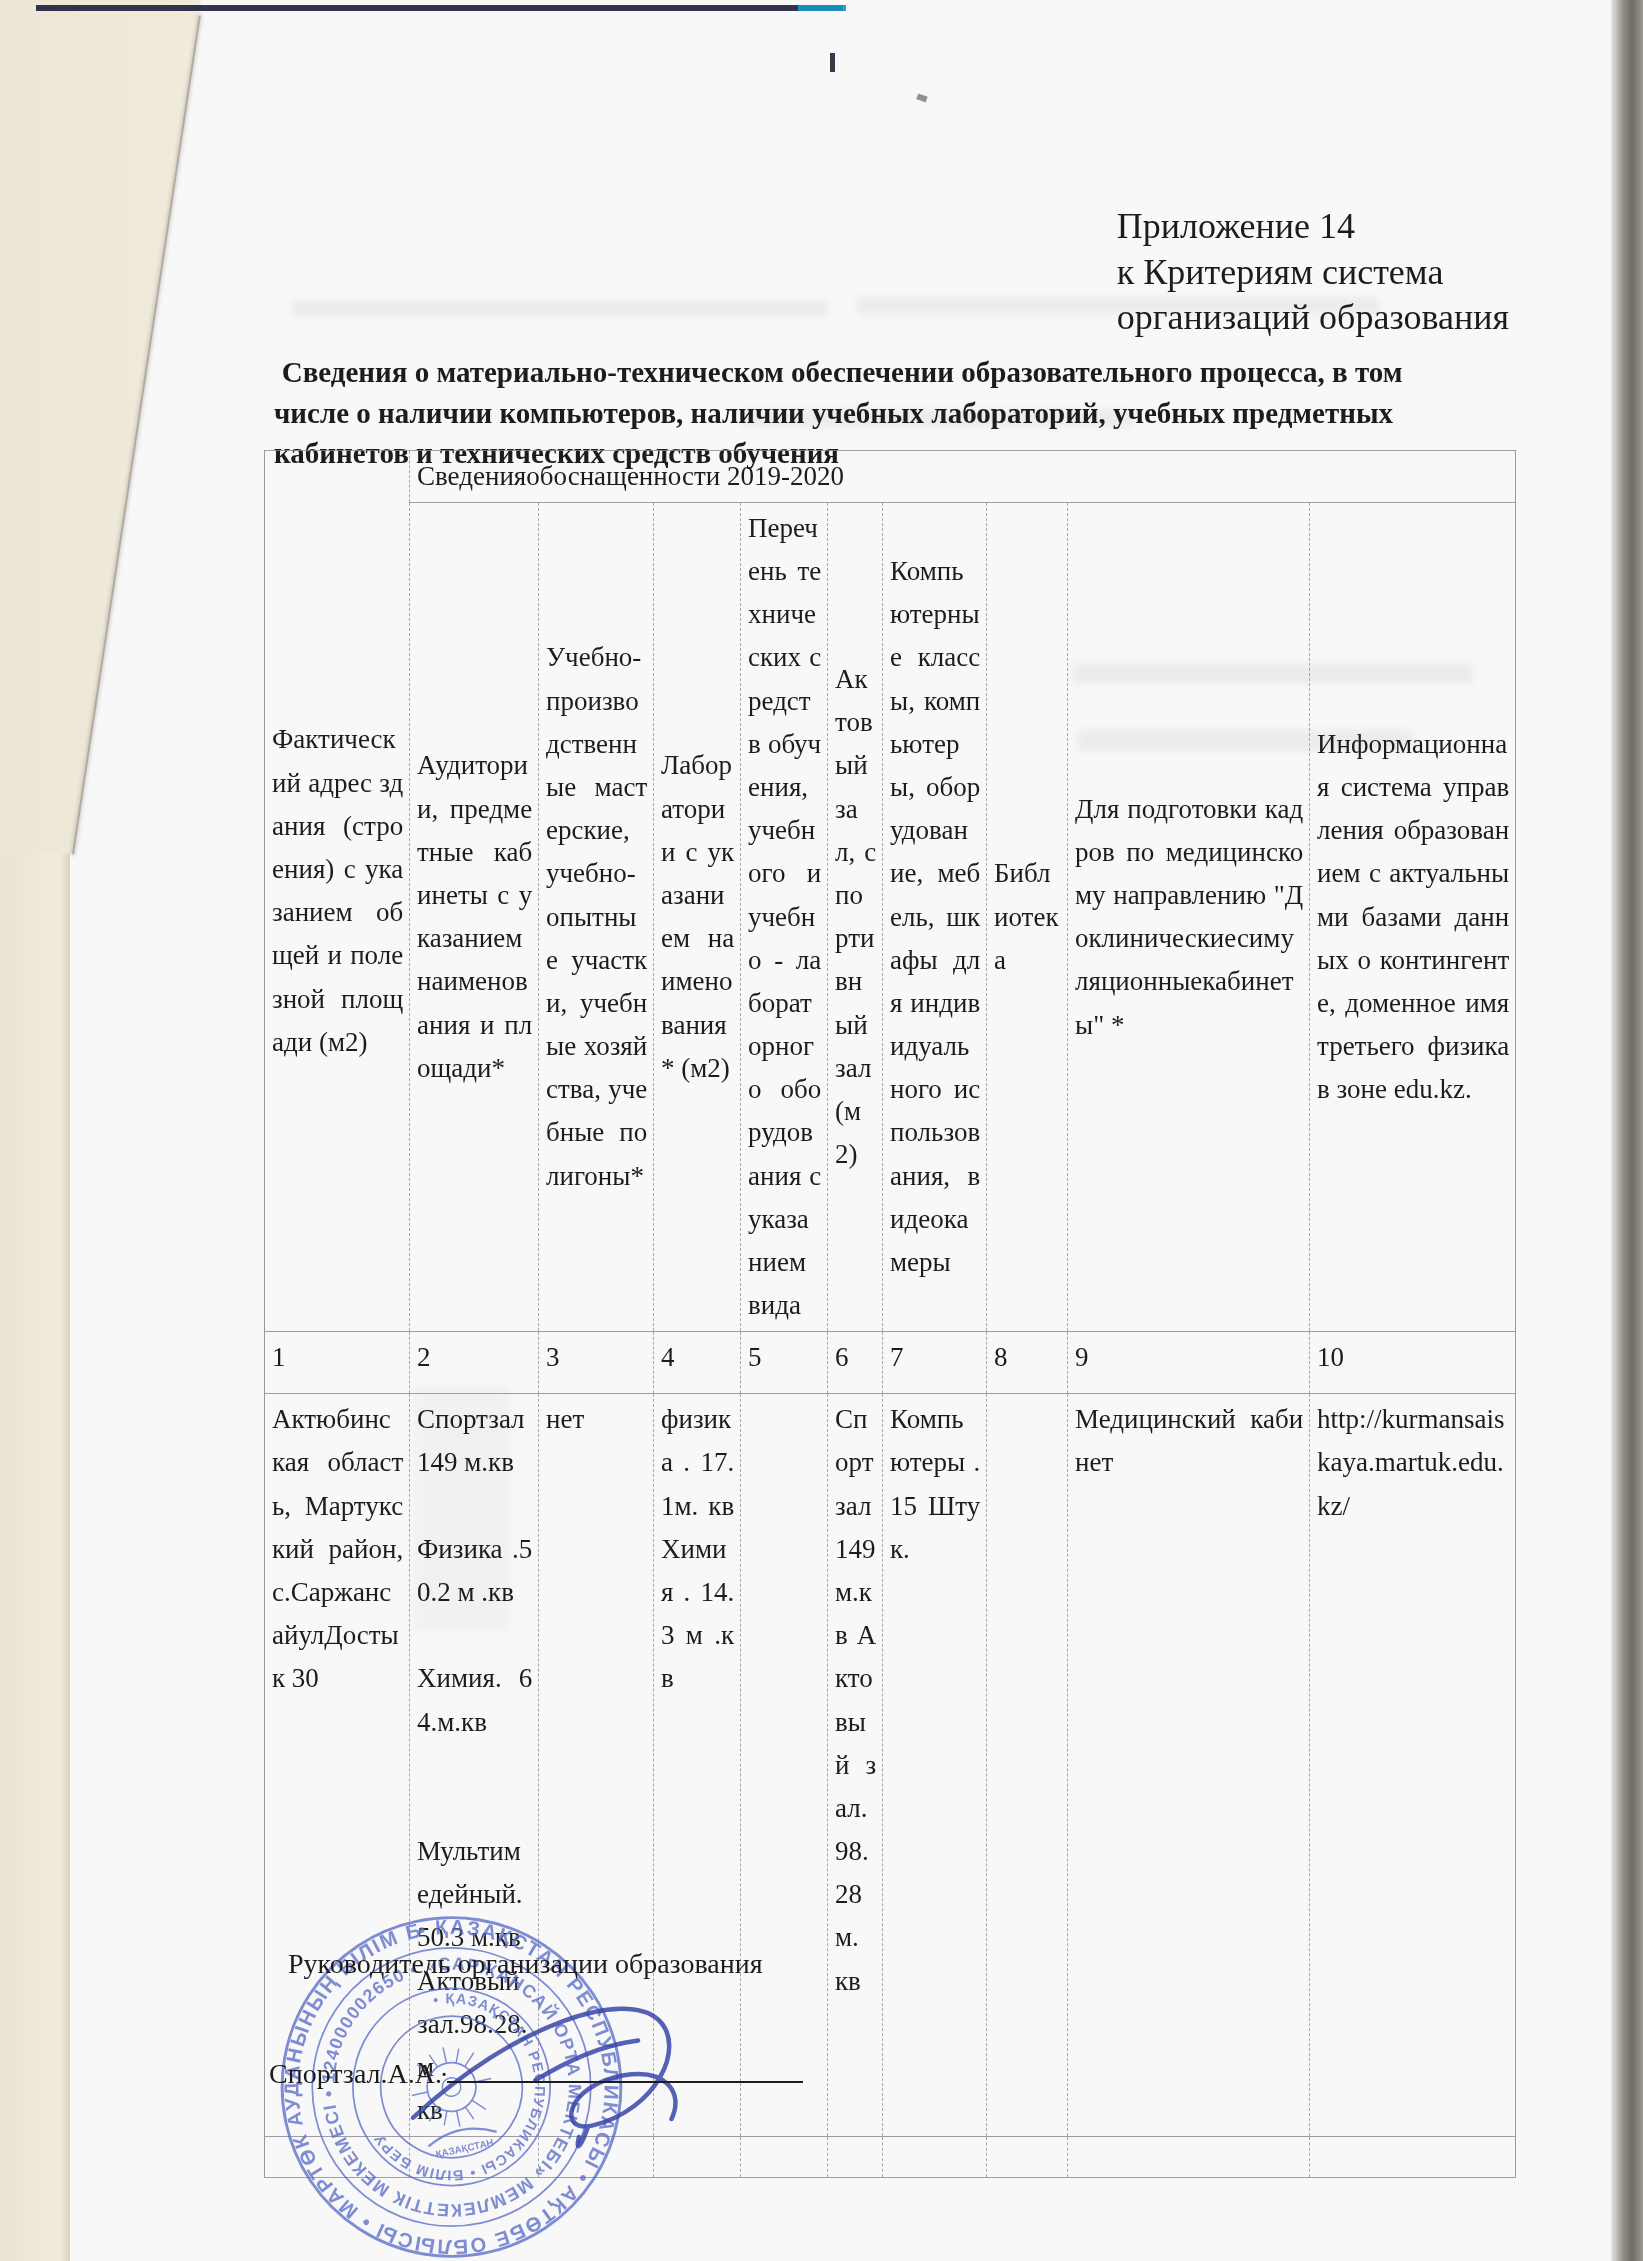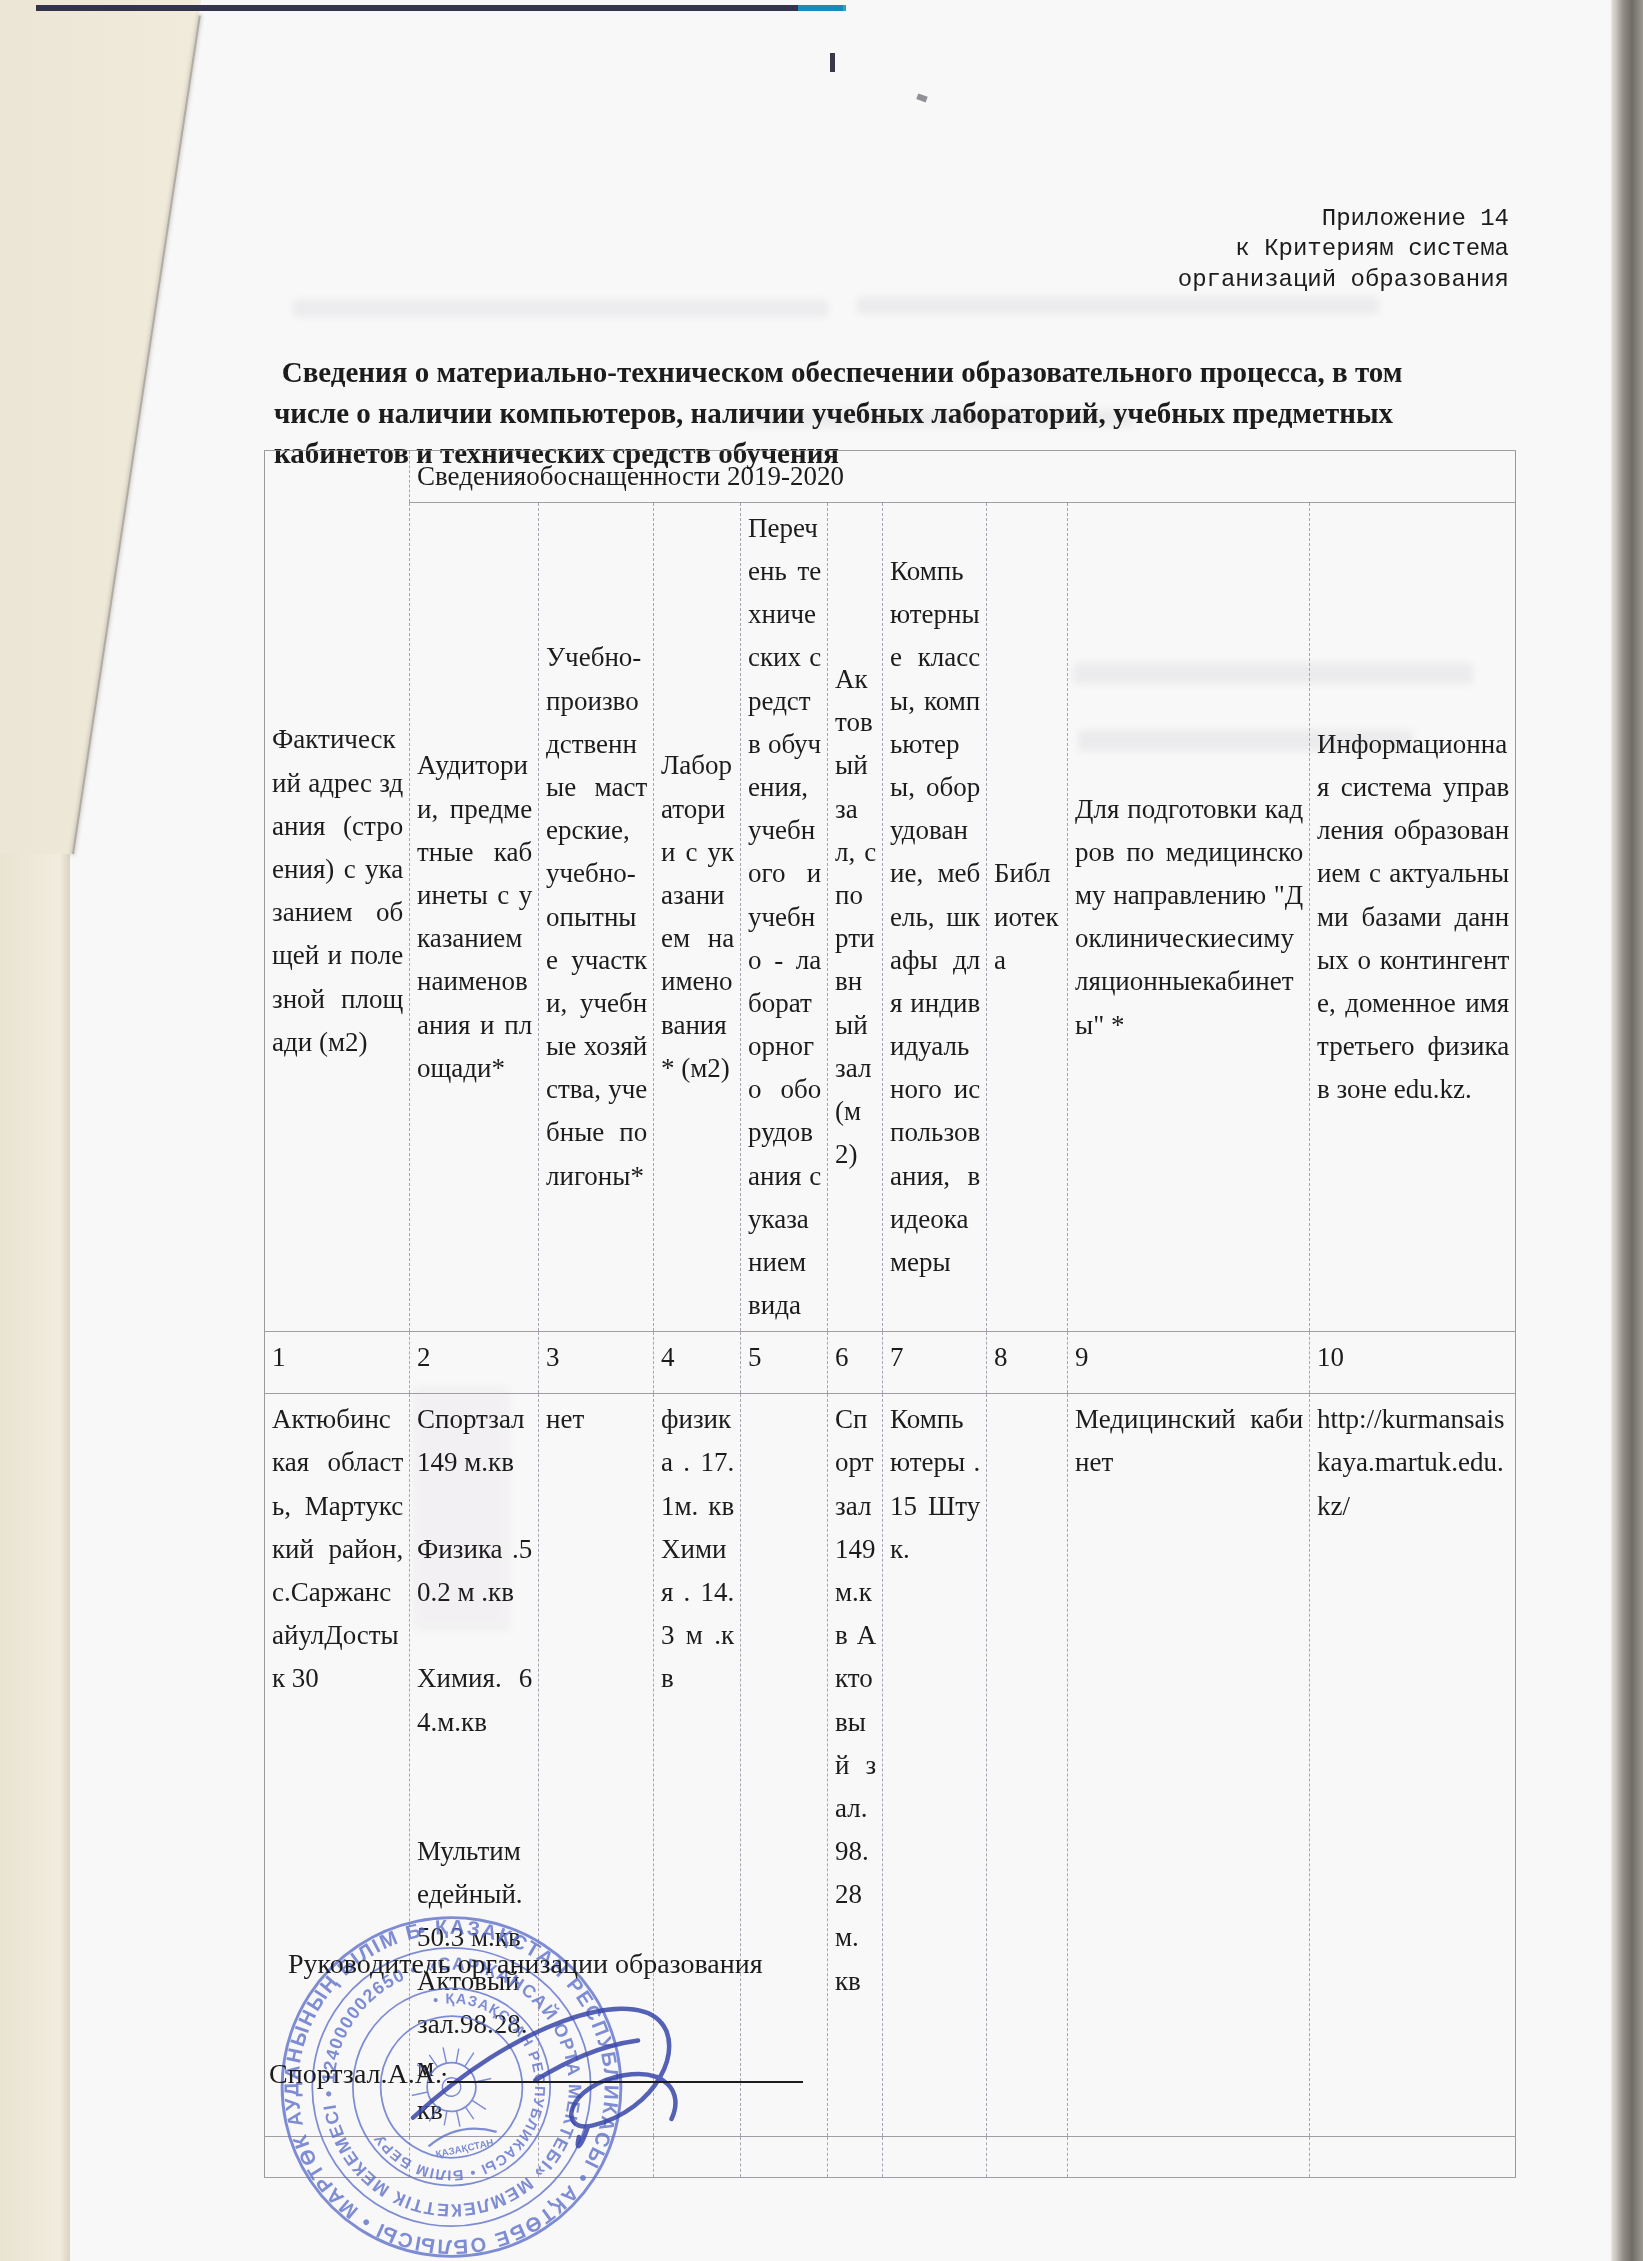--- a/index.html
+++ b/index.html
@@ -20,22 +20,22 @@
   .edge-right{position:absolute;right:0;top:0;width:30px;height:2261px;
     background:linear-gradient(90deg,#d8d4cd 0%,#928e88 30%,#6f6c66 60%,#a09c96 100%);}
   .edge-right-line{position:absolute;right:30px;top:0;width:3.9px;height:2261px;
     background:linear-gradient(90deg,rgba(0,0,0,0),rgba(120,116,110,.35));}
   .top-line{position:absolute;left:36px;top:5.2px;width:807px;height:5.8px;background:#23233f;opacity:.92;}
   .top-line-cyan{position:absolute;left:798px;top:5.2px;width:48px;height:5.8px;background:#1796c8;opacity:.9;}
   .top-tick{position:absolute;left:830px;top:53px;width:4.5px;height:19.3px;background:#17172c;opacity:.85;}
   .top-dot{position:absolute;left:917px;top:95px;width:10.3px;height:5.8px;background:#3a3a44;opacity:.55;transform:rotate(20deg);}
   .ghost{position:absolute;background:#5a5560;filter:blur(3.9px);opacity:.08;border-radius:2.6px;}
   
-  .appendix{position:absolute;right:135px;top:204px;text-align:right;
-    font-size:24px;line-height:1.27;font-family:Liberation Mono, monospace;}
+  .appendix{position:absolute;right:135px;top:204px;
+    font-size:36px;line-height:1.27;}
   .doc-title{position:absolute;left:274px;top:352px;width:1180px;
     font-size:29px;font-weight:bold;line-height:1.4;text-indent:7.7px;}
   
   .tblwrap{position:absolute;left:264px;top:450px;}
   table.tbl{border-collapse:collapse;table-layout:fixed;width:1251px;
     border:1.9px solid rgba(130,126,134,.8);}
   table.tbl td{
     border-left:1.3px dashed rgba(146,134,156,.75);
     border-right:1.3px dashed rgba(146,134,156,.75);
     border-top:1.9px solid rgba(138,135,142,.8);

